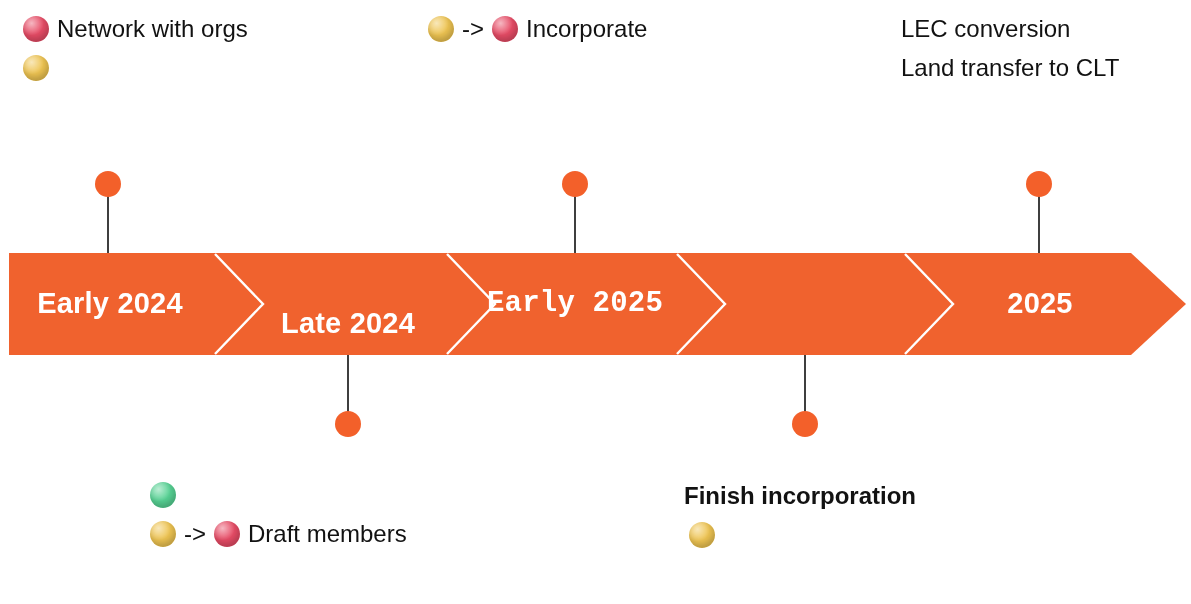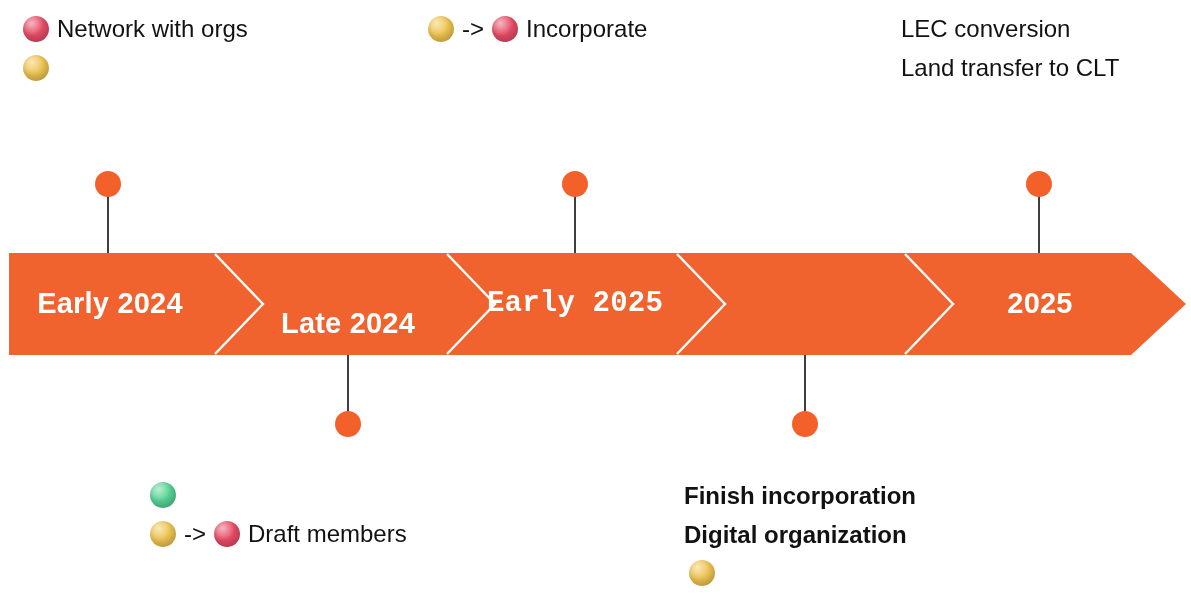--- a/index.html
+++ b/index.html
@@ -112,21 +112,18 @@
     </div>
     <div class="line">
       <span class="dot dot-yellow"></span><span class="arrow-text">-&gt;</span><span class="dot dot-red"></span><span>Draft members</span>
     </div>
   </div>
 
   <div class="note" style="left:684px;top:477px;font-weight:bold;">
     <div class="line">
       <span>Finish incorporation</span>
     </div>
-    <div class="line">
-      <span>Digital organization</span>
-    </div>
     <div class="line indent5">
       <span class="dot dot-yellow"></span>
     </div>
   </div>
 
 </div>
 
 </body></html>

